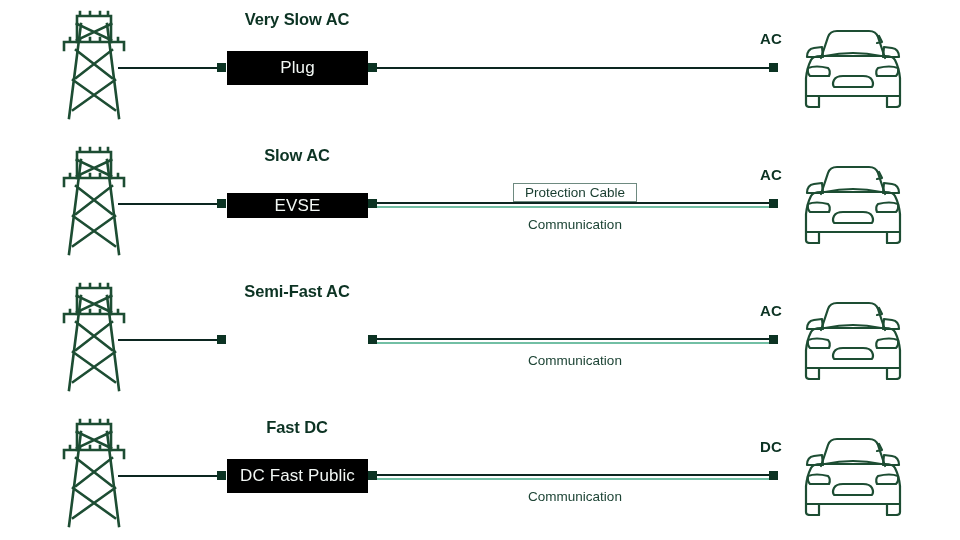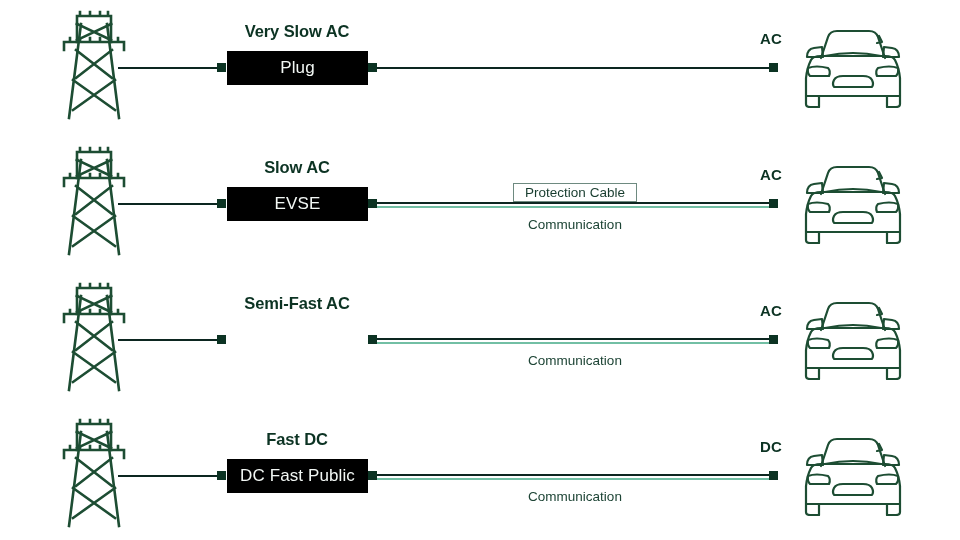--- a/index.html
+++ b/index.html
@@ -36,21 +36,20 @@
   }
   .row-title {
     position: absolute;
     font-size: 16.5px;
     font-weight: bold;
     letter-spacing: -0.1px;
     color: #0c3323;
     white-space: nowrap;
     text-align: center;
     transform: translateX(-50%);
-    margin-top: 12px;
   }
   .conn-sq {
     position: absolute;
     width: 9px;
     height: 9px;
     background: #0c3323;
   }
   .unit-box {
     position: absolute;
     background: #000000;
@@ -166,21 +165,21 @@
       <path d="M31 42 v-18 M65 42 v-18"></path>
       <path d="M30 50 L66 78 M66 50 L30 78"></path>
       <path d="M27 80 L69 110 M69 80 L27 110"></path>
     </svg>
 
     <div class="row-title" style="left:297px; top:10px;">Slow AC</div>
 
     <div class="power-line" style="left:118px; top:67px; width:104px;"></div>
     <div class="conn-sq" style="left:217px; top:63px;"></div>
 
-    <div class="unit-box" style="left:227px; top:51px; width:141px; height:34px;">
+    <div class="unit-box" style="left:227px; top:57px; width:141px; height:25px;">
       <span>EVSE</span>
     </div>
 
     <div class="conn-sq" style="left:368px; top:63px;"></div>
     <div class="power-line" style="left:377px; top:66px; width:396px;"></div>
     <div class="comm-line" style="left:377px; top:70px; width:396px;"></div>
     <div class="conn-sq" style="left:769px; top:63px;"></div>
 
     <div class="prot-box" style="left:513px; top:31px; width:124px; height:19px;margin-top:16px;">
       <span>Protection Cable</span>

